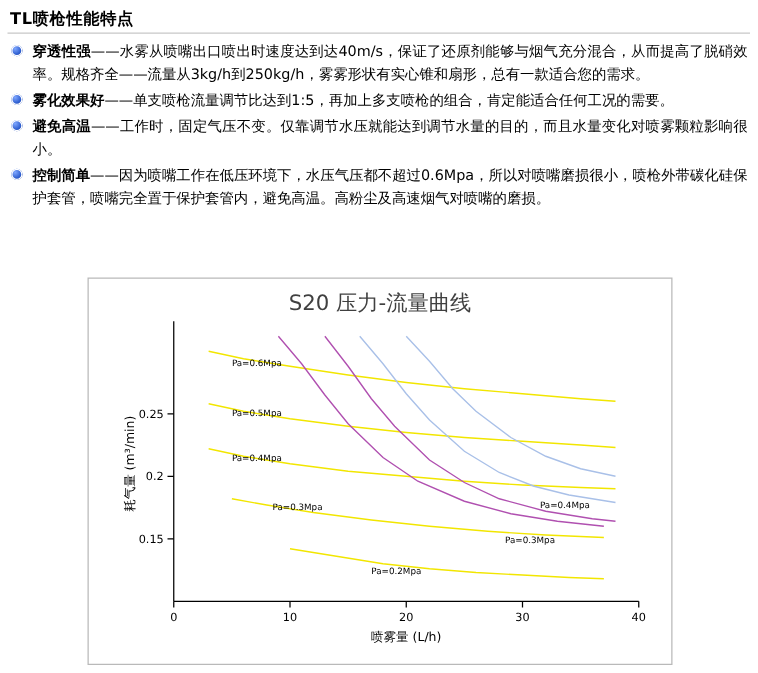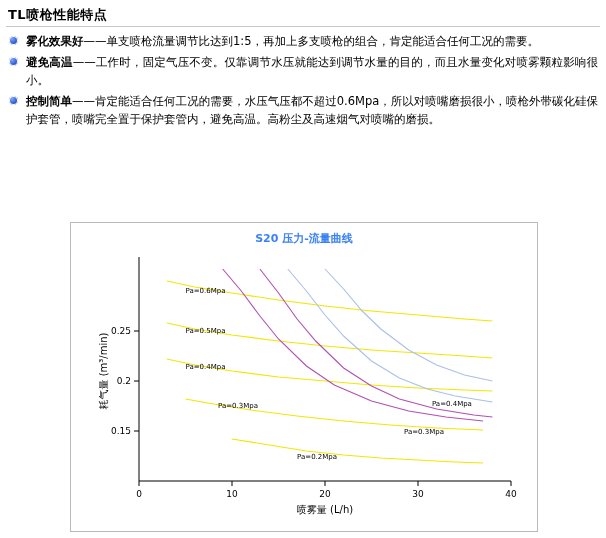--- a/index.html
+++ b/index.html
@@ -47,53 +47,57 @@
   
   .chartbox{
     position:absolute;left:70px;top:222px;
     width:466px;height:308px;
     border:1px solid #b9b9b9;
     background:#ffffff;
   }
   .chart-title{
     position:absolute;left:0;right:0;top:8px;
     text-align:center;
-    font-size:11px;font-weight:bold;
-    color:#3b82f6;
+    font-size:17px;font-weight:normal;
+    color:#404040;
   }
   svg{display:block;}
   .axis-label{font-size:10px;fill:#000;font-family:"DejaVu Sans","Liberation Sans",sans-serif;}
   .tick{font-size:9px;fill:#000;font-family:"DejaVu Sans","Liberation Sans",sans-serif;}
   .curve-label{font-size:7px;fill:#000;font-family:"DejaVu Sans","Liberation Sans",sans-serif;}
 </style>
 </head>
 <body>
 
 <div class="page">
 
   <div class="heading">TL喷枪性能特点</div>
   <div class="heading-rule"></div>
 
   <div class="list">
 
 
+    <div class="item">
+      <span class="bullet"></span>
+      <b>穿透性强</b><span>——水雾从喷嘴出口喷出时速度达到达40m/s，保证了还原剂能够与烟气充分混合，从而提高了脱硝效率。规格齐全——流量从3kg/h到250kg/h，雾雾形状有实心锥和扇形，总有一款适合您的需求。</span>
+    </div>
 
     <div class="item">
       <span class="bullet"></span>
       <b>雾化效果好</b><span>——单支喷枪流量调节比达到1:5，再加上多支喷枪的组合，肯定能适合任何工况的需要。</span>
     </div>
 
     <div class="item">
       <span class="bullet"></span>
       <b>避免高温</b><span>——工作时，固定气压不变。仅靠调节水压就能达到调节水量的目的，而且水量变化对喷雾颗粒影响很小。</span>
     </div>
 
     <div class="item">
       <span class="bullet"></span>
-      <b>控制简单</b><span>——肯定能适合任何工况的需要，水压气压都不超过0.6Mpa，所以对喷嘴磨损很小，喷枪外带碳化硅保护套管，喷嘴完全置于保护套管内，避免高温。高粉尘及高速烟气对喷嘴的磨损。</span>
+      <b>控制简单</b><span>——因为喷嘴工作在低压环境下，水压气压都不超过0.6Mpa，所以对喷嘴磨损很小，喷枪外带碳化硅保护套管，喷嘴完全置于保护套管内，避免高温。高粉尘及高速烟气对喷嘴的磨损。</span>
     </div>
 
   </div>
 
   <div class="chartbox">
     <div class="chart-title">S20 压力-流量曲线</div>
     <svg id="chart-svg" width="466" height="308" viewBox="0 0 466 308">
         <line x1="68" y1="34" x2="68" y2="258" stroke="#000" stroke-width="1"></line>
         <line x1="68" y1="258" x2="440" y2="258" stroke="#000" stroke-width="1"></line>
         <line x1="68" y1="258" x2="68" y2="263" stroke="#000" stroke-width="1"></line>

